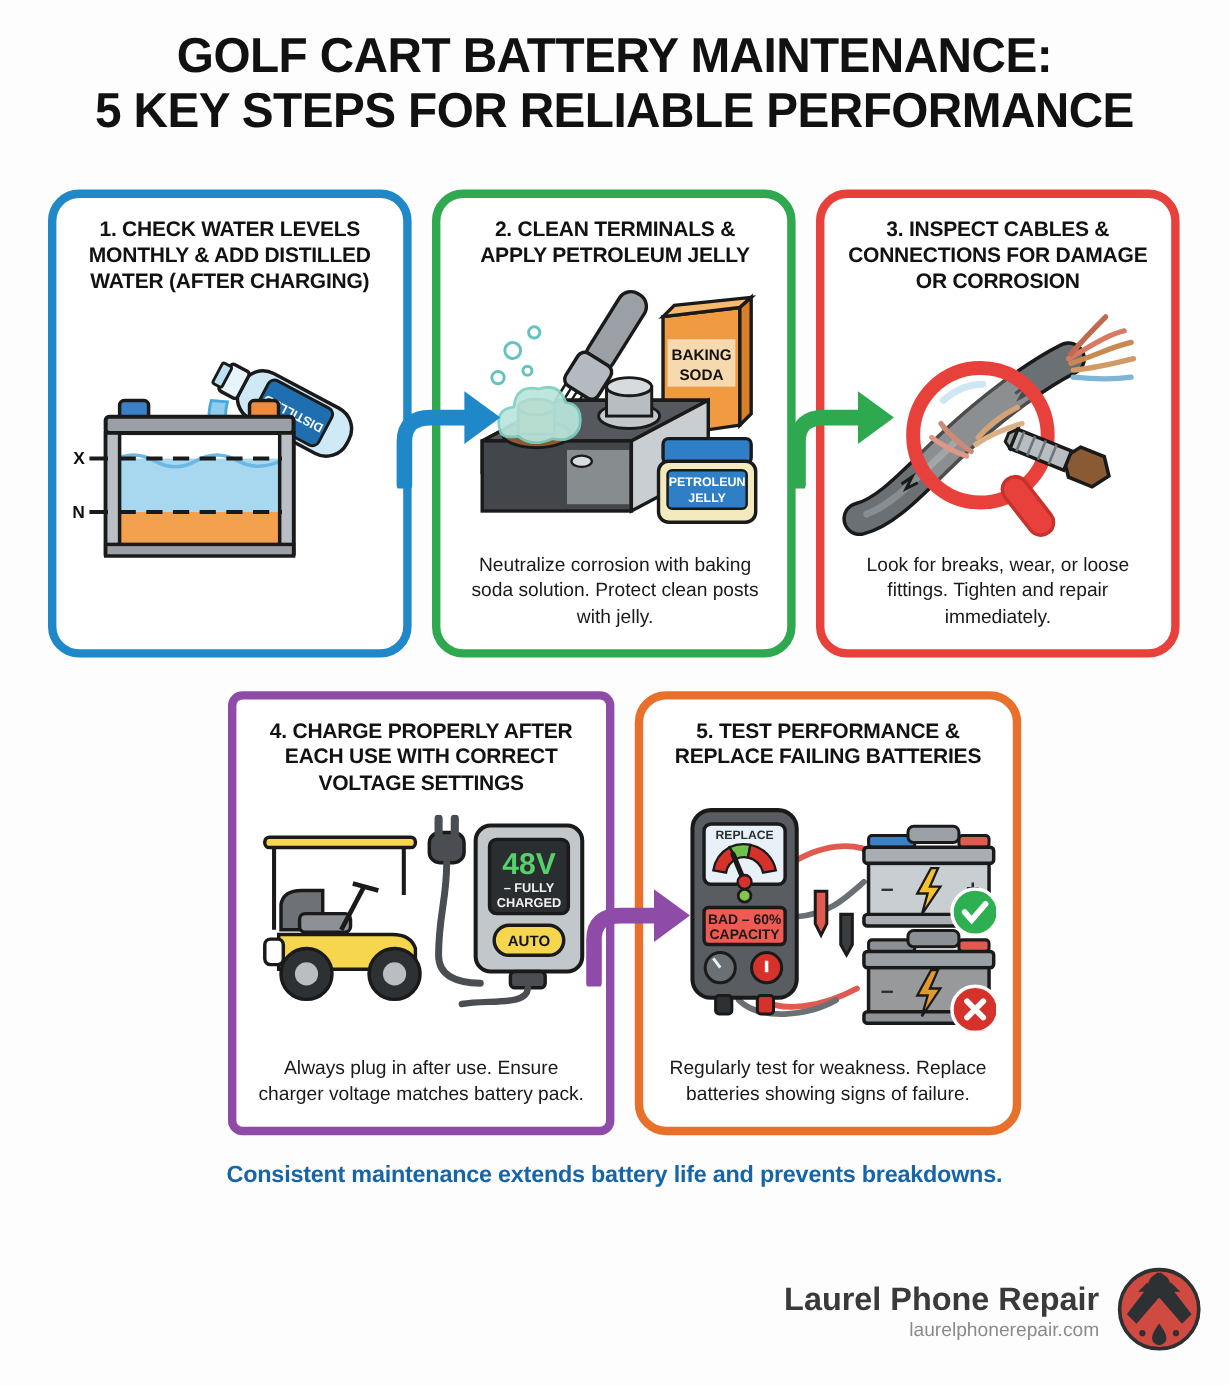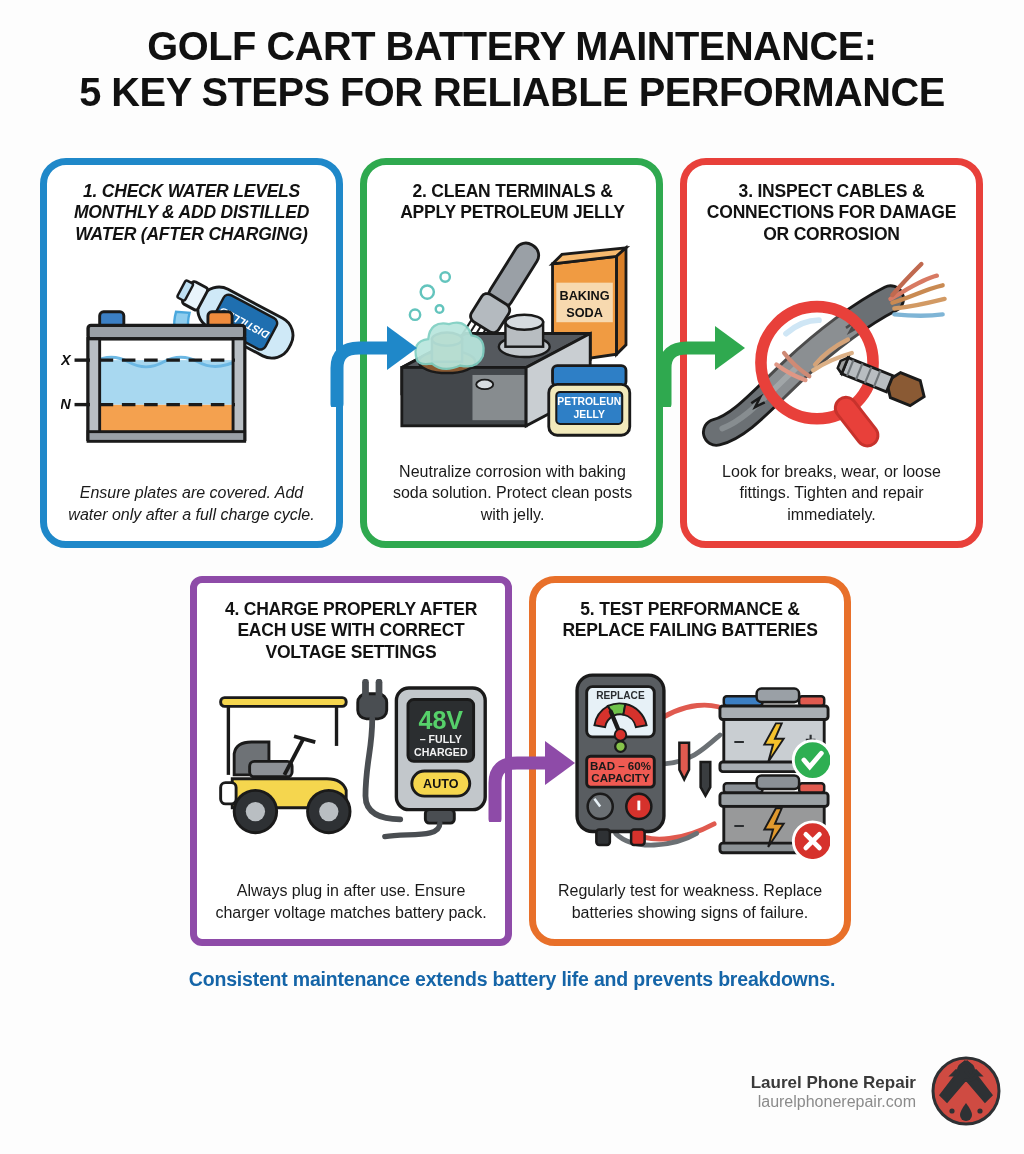--- a/index.html
+++ b/index.html
@@ -59,36 +59,36 @@
   .tagline {
     position: absolute; top: 968px; left: 0; width: 1024px;
     text-align: center; font-size: 19.5px; font-weight: bold;
     color: #1565a8; letter-spacing: -0.2px;
   }
   .brand {
     position: absolute; right: 22px; top: 1055px;
     display: flex; align-items: center; gap: 14px;
   }
   .brand-text { text-align: right; }
-  .brand-name { font-size: 17px; font-weight: bold; color: #3a3a3a; line-height: 1.15; }
+  .brand-name { font-size: 27px; font-weight: bold; color: #3a3a3a; line-height: 1.15; }
   .brand-url { font-size: 16px; color: #8b8b8b; line-height: 1.3; }
 </style>
 </head>
 <body>
 
 <div id="page">
 
   <div class="title-block">
     <div class="title-line1">GOLF CART BATTERY MAINTENANCE:</div>
     <div class="title-line2">5 KEY STEPS FOR RELIABLE PERFORMANCE</div>
   </div>
 
   <div class="row row-top">
 
-    <div class="card card-top" id="card1" style="border-color: rgb(31, 136, 201); font-style: italic;">
+    <div class="card card-top" id="card1" style="border-color: rgb(31, 136, 201);">
       <div class="card-title">1. CHECK WATER LEVELS MONTHLY &amp; ADD DISTILLED WATER (AFTER CHARGING)</div>
       <div class="art">
         <svg width="270" height="200" viewBox="0 0 270 200">
 
           <g transform="translate(150,6) rotate(28)">
             <rect x="8" y="4" width="104" height="44" rx="20" fill="#cfe9f7" stroke="#1a1a1a" stroke-width="3"></rect>
             <rect x="28" y="8" width="62" height="36" rx="6" fill="#1f6fb0" stroke="#1a1a1a" stroke-width="2.5"></rect>
             <text x="59" y="31" font-family="'Liberation Sans',sans-serif" font-size="11" font-weight="bold" fill="#ffffff" text-anchor="middle" transform="rotate(180 59 27)">DISTILLED</text>
             <rect x="-8" y="13" width="18" height="26" rx="3" fill="#e8f4fb" stroke="#1a1a1a" stroke-width="3"></rect>
             <rect x="-15" y="16" width="9" height="20" rx="2" fill="#bfe0f2" stroke="#1a1a1a" stroke-width="2.5"></rect>
@@ -114,21 +114,20 @@
 
             <line x1="40" y1="96" x2="180" y2="96" stroke="#1a1a1a" stroke-width="3.5" stroke-dasharray="14 9"></line>
             <line x1="40" y1="142" x2="180" y2="142" stroke="#1a1a1a" stroke-width="3.5" stroke-dasharray="14 9"></line>
             <line x1="14" y1="96" x2="30" y2="96" stroke="#1a1a1a" stroke-width="3.5"></line>
             <line x1="14" y1="142" x2="30" y2="142" stroke="#1a1a1a" stroke-width="3.5"></line>
           </g>
           <text x="10" y="101" font-family="'Liberation Sans',sans-serif" font-size="15" font-weight="bold" fill="#111" text-anchor="end">MAX</text>
           <text x="10" y="147" font-family="'Liberation Sans',sans-serif" font-size="15" font-weight="bold" fill="#111" text-anchor="end">MIN</text>
         </svg>
       </div>
-      <div class="card-caption">Ensure plates are covered. Add water only after a full charge cycle.</div>
     </div>
 
     <div class="card card-top" id="card2" style="border-color: rgb(47, 169, 79); padding-left: 16px;">
       <div class="card-title">2. CLEAN TERMINALS &amp; APPLY PETROLEUM JELLY</div>
       <div class="art">
         <svg width="275" height="210" viewBox="0 0 275 210">
 
           <g>
             <polygon points="180,22 248,14 248,118 180,128" fill="#f09b42" stroke="#1a1a1a" stroke-width="3"></polygon>
             <polygon points="180,22 190,12 258,5 248,14" fill="#f7b96e" stroke="#1a1a1a" stroke-width="3"></polygon>

